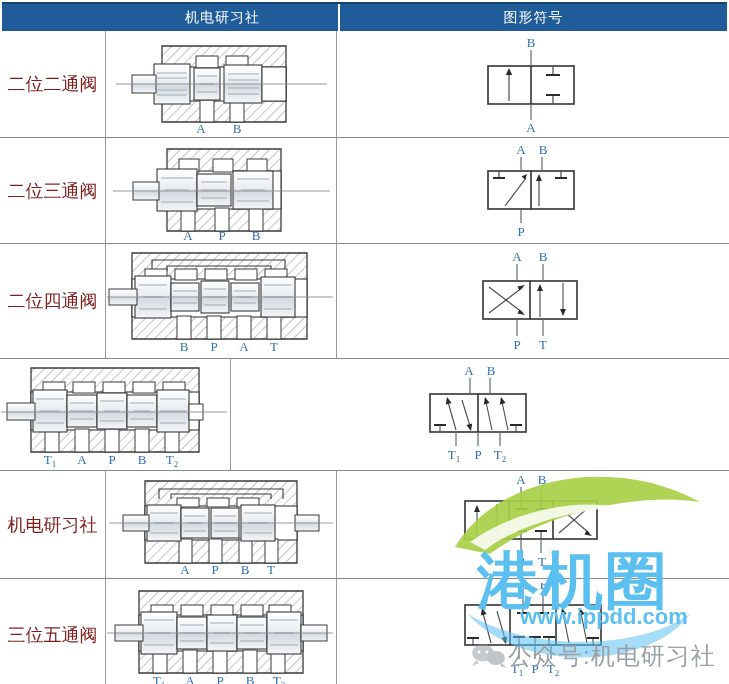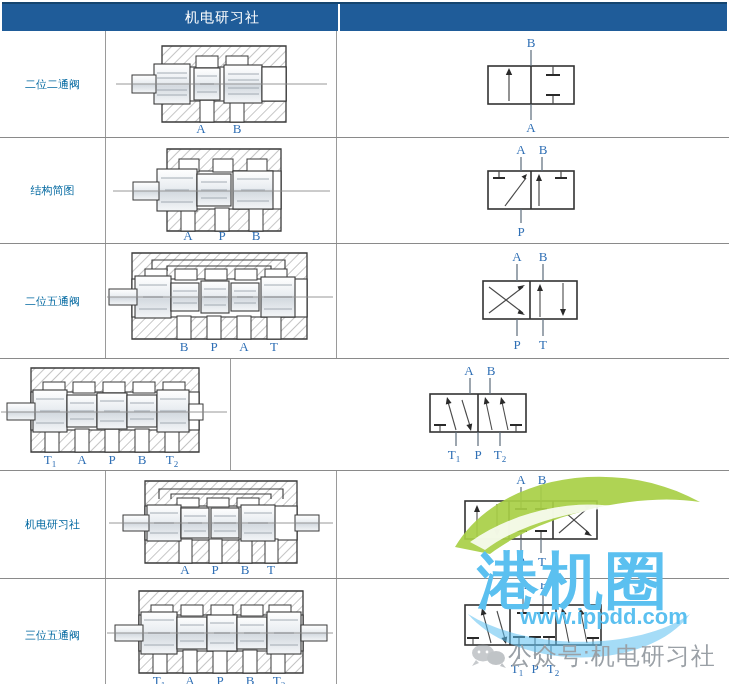--- a/index.html
+++ b/index.html
@@ -4,38 +4,39 @@
 <style>
   html,body{margin:0;padding:0;background:#fff;}
   body{width:729px;height:684px;font-family:"Liberation Serif","DejaVu Serif",serif;overflow:hidden;}
   .table{width:729px;height:684px;position:relative;box-sizing:border-box;}
   .hdr{display:flex;height:27px;background:#1f5c99;margin:2px 2px 0 2px;border-top:2px solid #15456f;}
   .hdr .cell{color:#ffffff;font-size:14px;display:flex;align-items:center;justify-content:center;letter-spacing:1px;}
   .hdr .c1{width:103px;border-right:2px solid #3b82f6;margin-top:36px;}
   .hdr .c2{width:231px;border-right:2px solid #ffffff;}
   .hdr .c3{flex:1;}
   .row{display:flex;border-bottom:1.3px solid #8a8a8a;position:relative;}
-  .row .namec{width:105px;display:flex;align-items:center;justify-content:center;font-size:11px;color:#0369a1;border-right:1.1px solid #9a9a9a;}
+  .row .namec{width:105px;display:flex;align-items:center;justify-content:center;font-size:18px;color:#7f1d1d;border-right:1.1px solid #9a9a9a;}
   .row .structc{width:230px;display:flex;align-items:center;justify-content:center;border-right:1.1px solid #9a9a9a;}
   .row .symc{flex:1;display:flex;align-items:center;justify-content:center;}
   .r0{height:106px}.r1{height:105px}.r2{height:114px}.r3{height:111px}.r4{height:107px}.r5{height:112px}
   .watermark{position:absolute;left:0;top:0;width:729px;height:684px;pointer-events:none;z-index:5;}
   svg{display:block;}
   .lbl{font-family:"Liberation Serif","DejaVu Serif",serif;fill:#2f6fb5;font-size:13px;}
   .lbl-sub{font-size:9px;}
   text{user-select:none;}
 </style>
 </head>
 <body>
 
 <div class="table">
 
   <div class="hdr">
     <div class="cell c1">名称</div>
     <div class="cell c2">机电研习社</div>
+    <div class="cell c3">图形符号</div>
   </div>
 
   <div class="row r0">
     <div class="namec">二位二通阀</div>
     <div class="structc">
       <svg width="215" height="100" viewBox="0 0 215 100">
         <defs>
           <pattern id="h1" patternUnits="userSpaceOnUse" width="7" height="7" patternTransform="rotate(45)">
             <line x1="0" y1="0" x2="0" y2="7" stroke="#6d6d6d" stroke-width="0.8"></line>
           </pattern>
@@ -99,21 +100,21 @@
 
         <line x1="88" y1="32" x2="88" y2="16" stroke="#5b6b7a" stroke-width="1.2"></line>
         <line x1="88" y1="70" x2="88" y2="86" stroke="#5b6b7a" stroke-width="1.2"></line>
         <text class="lbl" x="88" y="13" text-anchor="middle">B</text>
         <text class="lbl" x="88" y="98" text-anchor="middle">A</text>
       </svg>
     </div>
   </div>
 
   <div class="row r1">
-    <div class="namec">结构简图</div>
+    <div class="namec">二位三通阀</div>
     <div class="structc">
       <svg width="225" height="100" viewBox="0 0 225 100">
         <path d="M58 8 H172 V90 H58 Z" fill="url(#h1)" stroke="#3a3a3a" stroke-width="1.3"></path>
         <rect x="58" y="30" width="114" height="38" fill="#ffffff" stroke="#3a3a3a" stroke-width="1.1"></rect>
         <rect x="70" y="18" width="20" height="13" fill="#ffffff" stroke="#3a3a3a" stroke-width="1"></rect>
         <rect x="104" y="18" width="20" height="13" fill="#ffffff" stroke="#3a3a3a" stroke-width="1"></rect>
         <rect x="138" y="18" width="20" height="13" fill="#ffffff" stroke="#3a3a3a" stroke-width="1"></rect>
         <rect x="72" y="67" width="14" height="23" fill="#ffffff" stroke="#3a3a3a" stroke-width="1"></rect>
         <rect x="106" y="67" width="14" height="23" fill="#ffffff" stroke="#3a3a3a" stroke-width="1"></rect>
         <rect x="140" y="67" width="14" height="23" fill="#ffffff" stroke="#3a3a3a" stroke-width="1"></rect>
@@ -155,21 +156,21 @@
         <line x1="99" y1="30" x2="99" y2="16" stroke="#5b6b7a" stroke-width="1.2"></line>
         <line x1="78" y1="68" x2="78" y2="82" stroke="#5b6b7a" stroke-width="1.2"></line>
         <text class="lbl" x="78" y="13" text-anchor="middle">A</text>
         <text class="lbl" x="100" y="13" text-anchor="middle">B</text>
         <text class="lbl" x="78" y="95" text-anchor="middle">P</text>
       </svg>
     </div>
   </div>
 
   <div class="row r2">
-    <div class="namec">二位五通阀</div>
+    <div class="namec">二位四通阀</div>
     <div class="structc">
       <svg width="228" height="108" viewBox="0 0 228 108">
         <path d="M25 6 H200 V92 H25 Z" fill="url(#h1)" stroke="#3a3a3a" stroke-width="1.3"></path>
 
         <path d="M45 24 V13 H178 V24" fill="none" stroke="#3a3a3a" stroke-width="1.1"></path>
         <path d="M60 24 V19 H164 V24" fill="none" stroke="#3a3a3a" stroke-width="1.1"></path>
         <rect x="25" y="32" width="175" height="38" fill="#ffffff" stroke="#3a3a3a" stroke-width="1.1"></rect>
         <rect x="38" y="22" width="22" height="11" fill="#ffffff" stroke="#3a3a3a" stroke-width="1"></rect>
         <rect x="68" y="22" width="22" height="11" fill="#ffffff" stroke="#3a3a3a" stroke-width="1"></rect>
         <rect x="98" y="22" width="22" height="11" fill="#ffffff" stroke="#3a3a3a" stroke-width="1"></rect>

